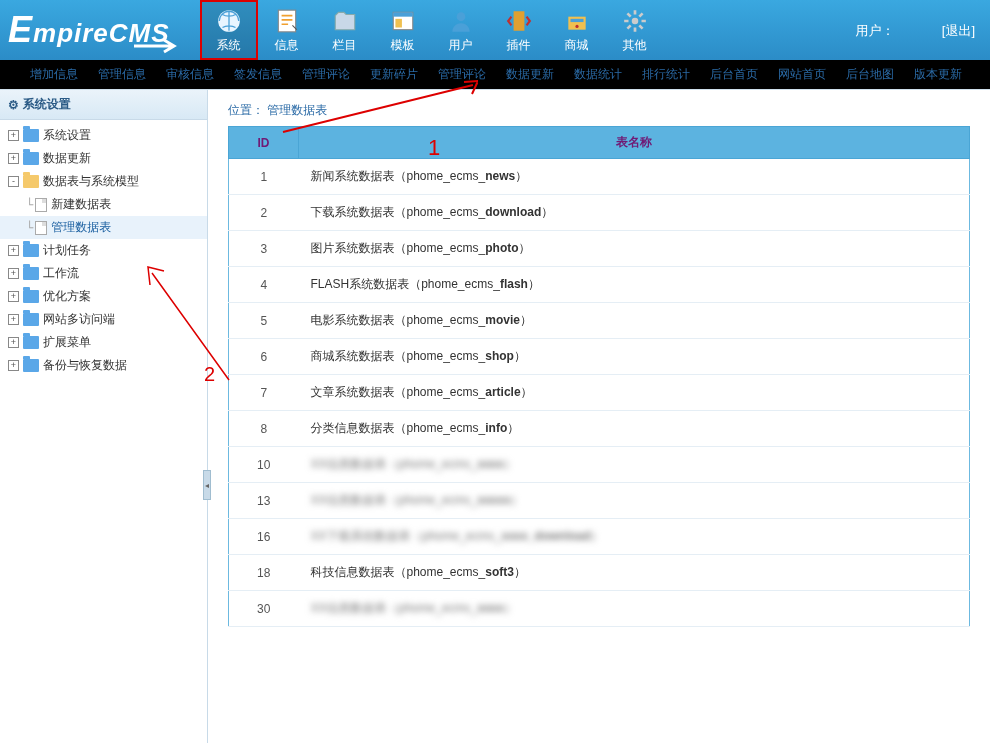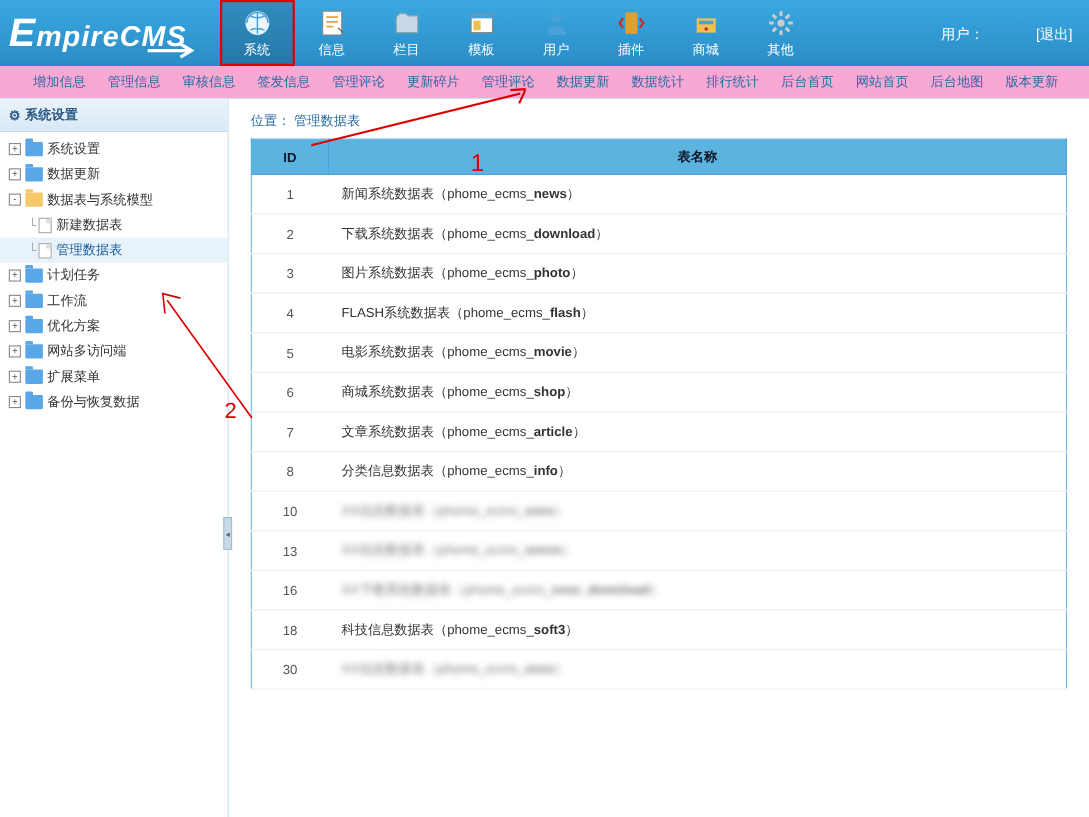--- a/index.html
+++ b/index.html
@@ -2,28 +2,28 @@
 <html><head>
 <meta charset="utf-8">
 <style>
 * { margin: 0; padding: 0; box-sizing: border-box; }
 body { font-family: "Microsoft YaHei", Arial, sans-serif; font-size: 12px; color: #333; background: #fff; width: 990px; height: 743px; overflow: hidden; }
 
 .header { background: linear-gradient(to bottom, #3aa8e0, #2b8cc7); height: 60px; display: flex; align-items: center; position: relative; }
 .logo { color: #fff; font-size: 26px; font-style: italic; font-weight: bold; padding-left: 8px; letter-spacing: 1px; font-family: Arial; }
 .logo .e { font-size: 36px; }
 .toolbar-icons { display: flex; margin-left: 30px; height: 100%; }
-.toolbar-item { width: 68px; text-align: center; color: #fff; cursor: pointer; display: flex; flex-direction: column; align-items: center; justify-content: center; }
+.toolbar-item { width: 58px; text-align: center; color: #fff; cursor: pointer; display: flex; flex-direction: column; align-items: center; justify-content: center; }
 .toolbar-item.active { background: rgba(0,0,0,0.15); border: 2px solid #d00; }
 .toolbar-item .icon { width: 30px; height: 28px; margin-bottom: 2px; display: flex; align-items: center; justify-content: center; }
 .toolbar-item .label { font-size: 12px; }
 .user-info { position: absolute; right: 15px; top: 22px; color: #fff; font-size: 13px; }
 .user-info a { color: #fff; text-decoration: none; }
 
-.submenu { background: #f9a8d4; border-bottom: 1px solid #d0e0ec; height: 30px; display: flex; align-items: center; padding-left: 20px; }
+.submenu { background: #000000; border-bottom: 1px solid #d0e0ec; height: 30px; display: flex; align-items: center; padding-left: 20px; }
 .submenu-item { padding: 0 10px; color: #2a6aa6; font-size: 12px; cursor: pointer; }
 
 .body-area { display: flex; height: calc(743px - 90px); }
 .sidebar { width: 208px; border-right: 1px solid #c8dae8; background: #fff; }
 .sidebar-header { background: linear-gradient(to bottom, #eaf3fa, #d8e9f5); padding: 6px 8px; font-weight: bold; color: #2a5a85; border-bottom: 1px solid #c8dae8; display: flex; align-items: center; }
 .sidebar-header .gear { margin-right: 4px; }
 .tree { padding: 4px 0; }
 .tree-item { padding: 3px 4px 3px 8px; display: flex; align-items: center; color: #333; cursor: pointer; }
 .tree-item .toggle { width: 11px; height: 11px; border: 1px solid #888; font-size: 9px; line-height: 9px; text-align: center; margin-right: 4px; color: #555; background: #fff; }
 .tree-item .folder { width: 16px; height: 13px; background: #5aa7e8; border-radius: 1px; margin-right: 4px; position: relative; }
@@ -34,21 +34,21 @@
 .tree-item .page { width: 12px; height: 14px; background: #fff; border: 1px solid #aaa; margin-right: 4px; position: relative; }
 .tree-item .page::after { content: ''; position: absolute; top: 0; right: 0; width: 4px; height: 4px; background: #ddd; }
 .tree-item.selected { background: #e8f2fb; color: #1a5fa0; }
 .tree-item .tline { color: #aaa; margin-right: 2px; font-family: monospace; }
 
 .main { flex: 1; background: #fff; padding: 12px 20px; position: relative; }
 .breadcrumb { color: #2a6aa6; margin-bottom: 7px; }
 .breadcrumb .cur { color: #2a6aa6; }
 
 .data-table { width: 100%; border-collapse: collapse; border: 1px solid #6cb9e0; }
-.data-table th { background: #5cb3e0; color: #0f172a; padding: 7px 8px; font-weight: bold; text-align: center; border: 1px solid #4aa5d5; }
+.data-table th { background: #5cb3e0; color: #701a75; padding: 7px 8px; font-weight: bold; text-align: center; border: 1px solid #4aa5d5; }
 .data-table th.id-col { width: 70px; }
 .data-table td { padding: 9px 12px; border-bottom: 1px solid #e5eef5; }
 .data-table td.id-cell { text-align: center; color: #555; }
 .blur-text { filter: blur(3px); color: #777; }
 
 .red-arrow1 { position: absolute; top: -10px; left: 70px; width: 200px; height: 60px; pointer-events: none; }
 .red-mark1 { position: absolute; top: 45px; left: 220px; color: #d00; font-size: 22px; font-family: Arial; }
 .red-arrow2 { position: absolute; top: 175px; left: -64px; width: 90px; height: 120px; pointer-events: none; z-index: 10; }
 .red-mark2 { position: absolute; top: 273px; left: -4px; color: #d00; font-size: 20px; font-family: Arial; }
 .white-arrow { position: absolute; left: 134px; top: 38px; pointer-events: none; z-index: 5; }

